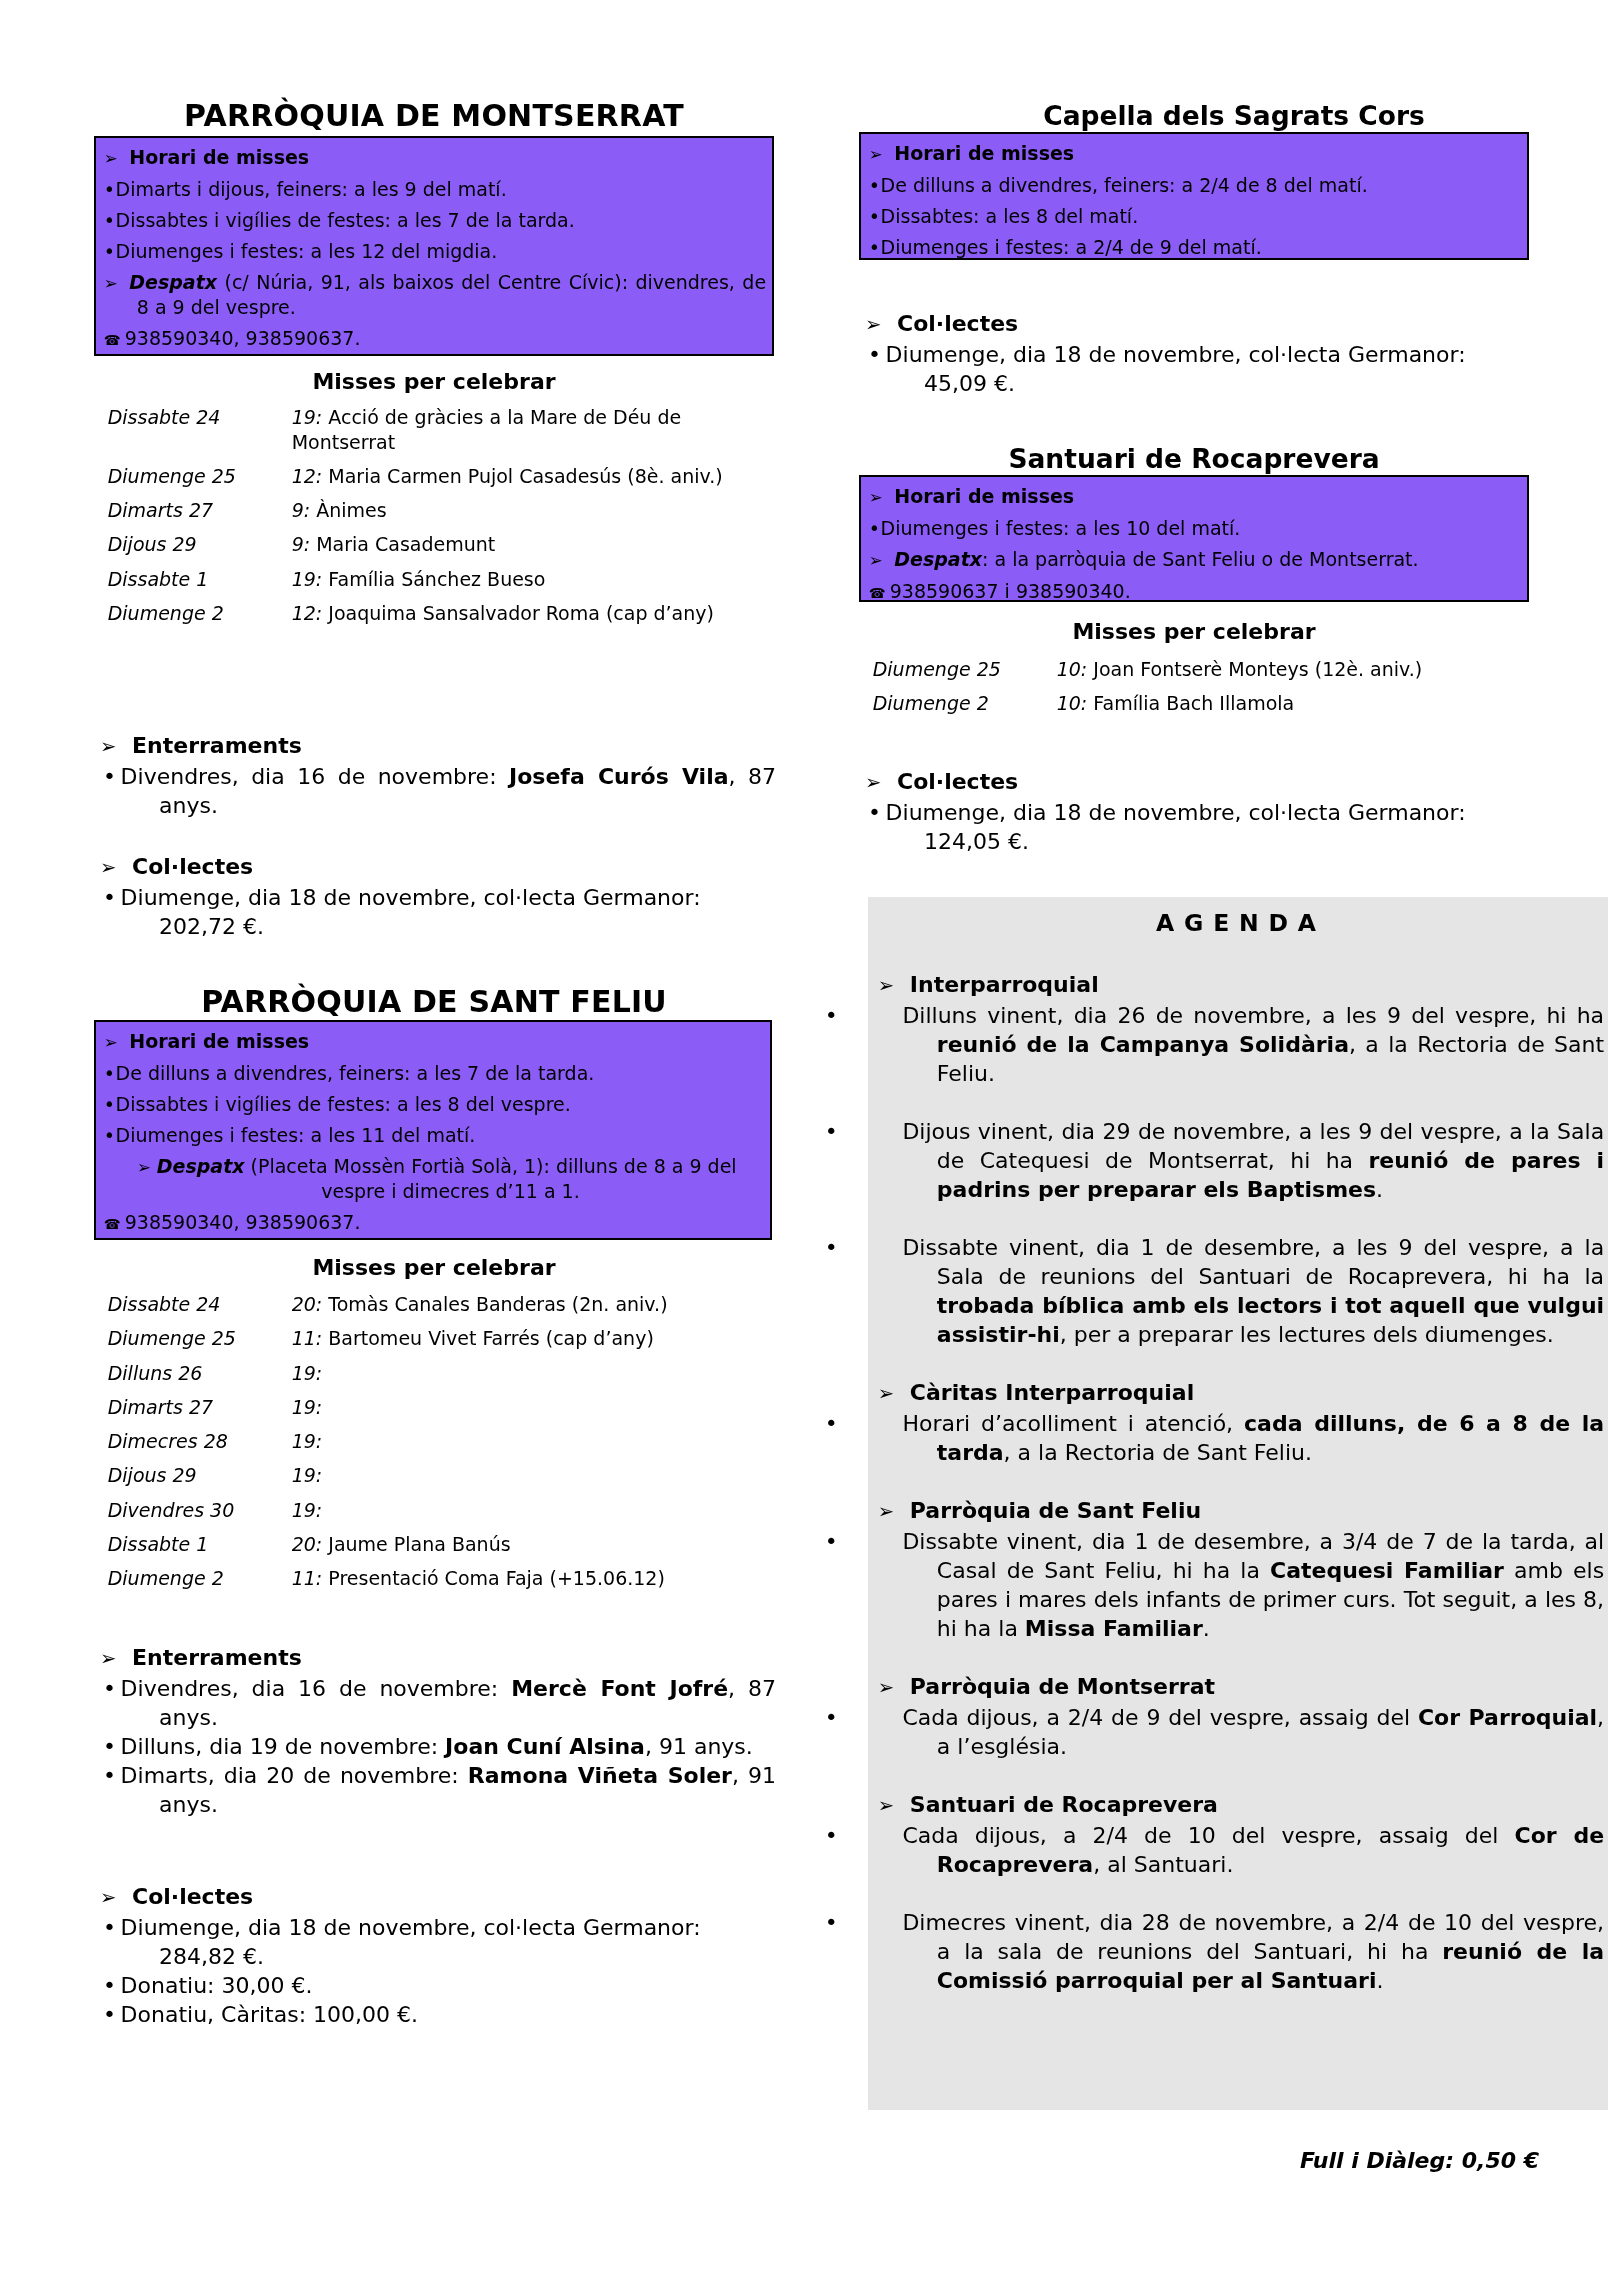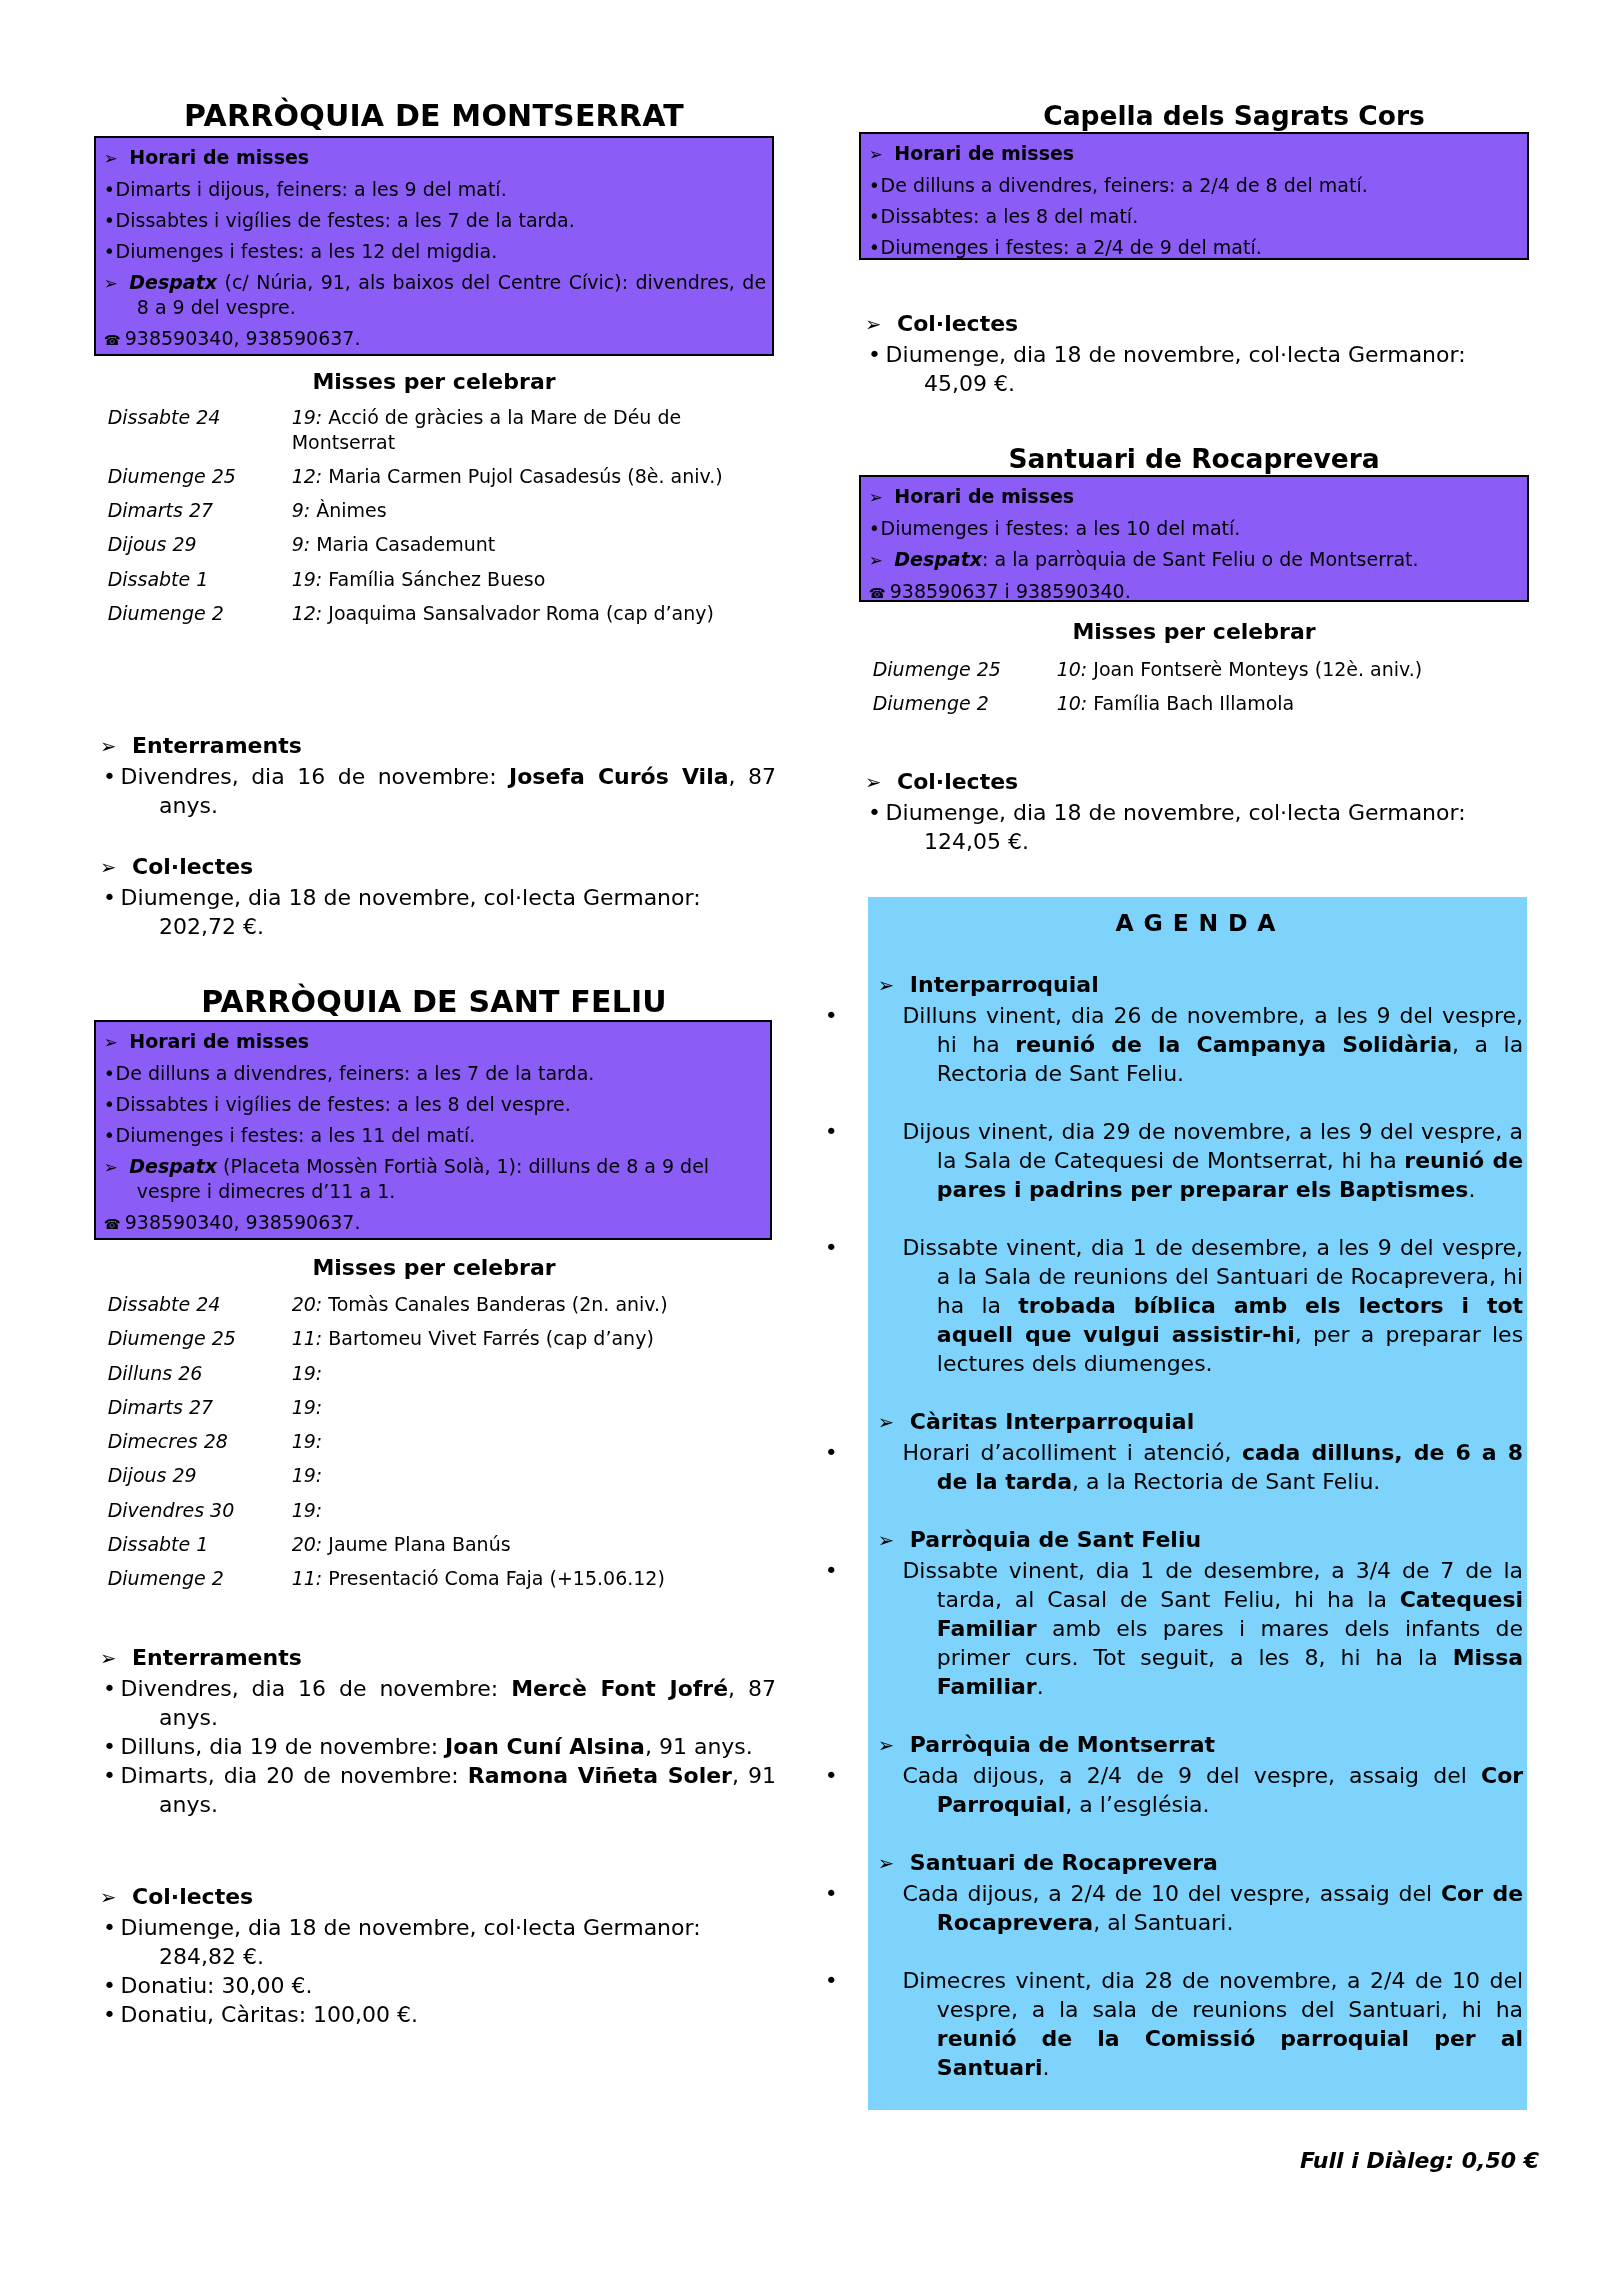--- a/index.html
+++ b/index.html
@@ -20,21 +20,21 @@
   table.misses { position: absolute; border-collapse: collapse; font-size: 19px; }
   table.misses td { vertical-align: top; padding: 0; line-height: 24.5px; }
   table.misses td.day { font-style: italic; width: 184px; padding-left: 13.7px; }
   table.misses td.txt { padding-bottom: 9.8px; }
   table.misses .hour { font-style: italic; }
   .section { position: absolute; font-size: 22px; margin-top: 12px; }
   .section .sh { font-weight: bold; line-height: 30px; }
   .section .sh .arrow { width: 32px; font-size: 19.6px; }
   .section .item { line-height: 29px; padding-left: 59px; text-indent: -56px; }
   .section .item .bullet { width: 17.6px; text-indent: 0; }
-  .agenda { position: absolute; left: 868px; top: 897px; width: 659px; height: 1213px; background: #7dd3fc; box-sizing: border-box; padding: 0 3.9px 0 9.8px; }
+  .agenda { position: absolute; left: 868px; top: 897px; width: 740px; height: 1213px; background: #e5e5e5; box-sizing: border-box; padding: 0 3.9px 0 9.8px; }
   .agenda .agenda-title { text-align: center; font-weight: bold; font-size: 23.5px; letter-spacing: 9.8px; margin-top: 11.8px; height: 61px; }
   .agenda .sh { font-weight: bold; font-size: 22px; line-height: 30px; }
   .agenda .sh .arrow { width: 32px; font-size: 19.6px; }
   .agenda .item { font-size: 22px; line-height: 29px; padding-left: 59px; text-indent: -56px; text-align: justify; }
   .agenda .item .bullet { width: 21.6px; }
   .agenda .gap { height: 29px; }
   .footer { position: absolute; right: 82px; top: 2148px; font-weight: bold; font-style: italic; font-size: 22px; }
 </style>
 </head>
 <body>
@@ -89,21 +89,21 @@
       <div class="item"><span class="bullet">•</span><span>Diumenge, dia 18 de novembre, col·lecta Germanor: 202,72 €.</span></div>
     </div>
 </div>
 
 <div class="col-title title-big" style="left:94px; width:680px; top:984px;">PARRÒQUIA DE SANT FELIU</div>
 <div class="box" style="left:94px; top:1020px; width:678px; height:220px;">
   <div class="line hd"><span class="arrow">➢</span><span>Horari de misses</span></div>
   <div class="line"><span class="bullet">•</span><span>De dilluns a divendres, feiners: a les 7 de la tarda.</span></div>
   <div class="line"><span class="bullet">•</span><span>Dissabtes i vigílies de festes: a les 8 del vespre.</span></div>
   <div class="line"><span class="bullet">•</span><span>Diumenges i festes: a les 11 del matí.</span></div>
-  <div class="line wrap" style="padding-left:33px; text-indent:-33px;"><span class="arrow" style="text-indent:0">➢</span><b><i>Despatx</i></b><span> (Placeta Mossèn Fortià Solà, 1): dilluns de 8 a 9 del vespre i dimecres d’11 a 1.</span></div>
+  <div class="line wrap" style="padding-left:33px; text-indent:-33px;text-align:center;"><span class="arrow" style="text-indent:0">➢</span><b><i>Despatx</i></b><span> (Placeta Mossèn Fortià Solà, 1): dilluns de 8 a 9 del vespre i dimecres d’11 a 1.</span></div>
   <div class="line"><span class="phone">☎</span><span>938590340, 938590637.</span></div>
 </div>
 <div class="sub-title" style="left:94px; width:680px; top:1255px;">Misses per celebrar</div>
 <table class="misses" style="left:94px; top:1292px; width:676px;">
   <tbody id="santfeliu-misses">
       <tr>
         <td class="day">Dissabte 24</td>
         <td class="txt"><span class="hour">20:</span><span> Tomàs Canales Banderas (2n. aniv.)</span></td>
       </tr>
       <tr>

